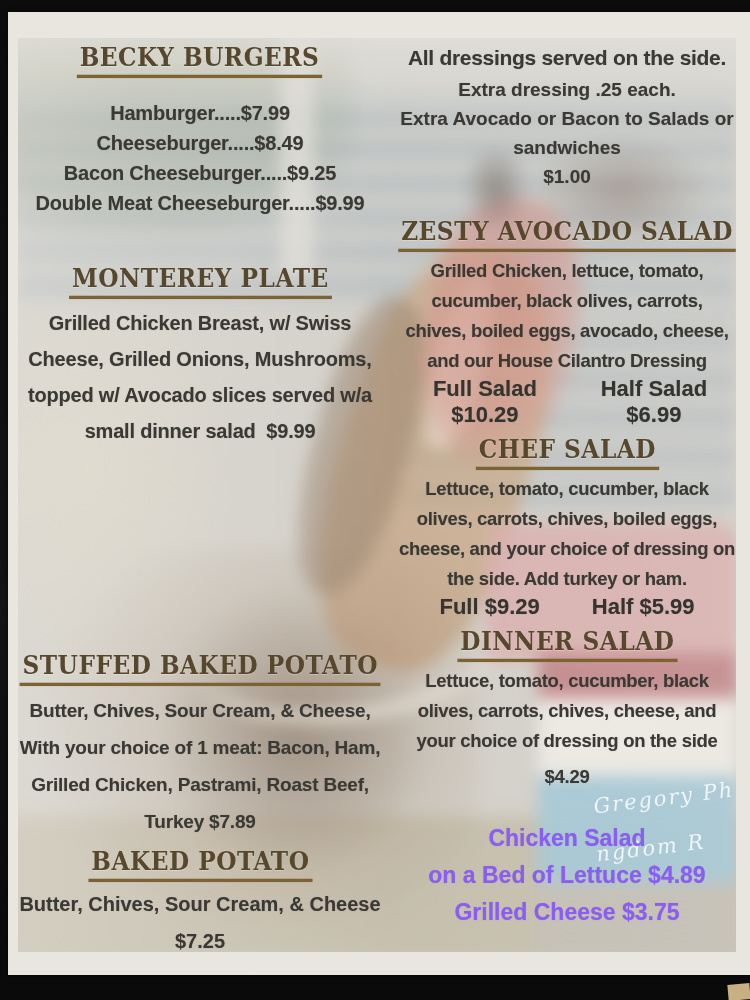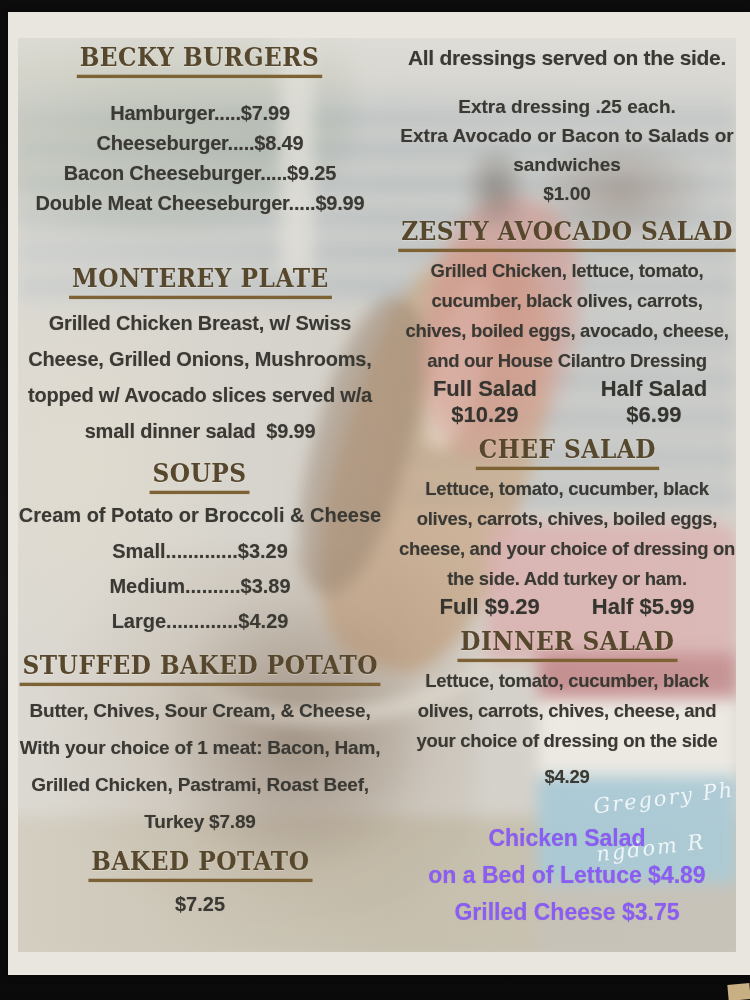--- a/index.html
+++ b/index.html
@@ -81,21 +81,21 @@
   .monterey-lines{margin-top:10px;}
   .monterey-lines .line{font-size:20px;line-height:36px;letter-spacing:-.2px;}
   .soups-desc{margin-top:12px;font-size:20px;line-height:26px;}
   .soups-sizes{margin-top:6px;}
   .soups-sizes .line{font-size:20px;line-height:35px;}
   .stuffed-lines{margin-top:10px;}
   .stuffed-lines .line{font-size:19px;line-height:37px;letter-spacing:-.2px;}
   .baked-lines{margin-top:8px;}
   .baked-lines .line{font-size:20px;line-height:37px;}
   .d1{font-size:21px;line-height:27px;letter-spacing:-.3px;}
-  .d-rest{margin-top:21px;}
+  .d-rest{margin-top:4px;}
   .d-rest .line{font-size:19px;line-height:29px;}
   .salad-lines{margin-top:8px;}
   .salad-lines .line{font-size:18.5px;line-height:30px;letter-spacing:-.3px;}
   .price-row{display:flex;margin-top:0;font-weight:bold;color:#35342f;
     font-size:22px;text-shadow:0 0 1px rgba(53,52,47,.3);}
   .pr-between{justify-content:space-between;padding:0 6px;}
   .pr-center{justify-content:center;gap:52px;}
   .price-line{margin-top:6px;font-size:21px;}
   .extras-lines .line{font-size:23px;line-height:37px;color:#8b5cf6;}
 </style>
@@ -149,43 +149,35 @@
   <section class="sec col-l" style="top:261px">
     <span class="heading">MONTEREY PLATE</span>
     <div class="monterey-lines">
       <div class="line">Grilled Chicken Breast, w/ Swiss</div>
       <div class="line">Cheese, Grilled Onions, Mushrooms,</div>
       <div class="line">topped w/ Avocado slices served w/a</div>
       <div class="line">small dinner salad &nbsp;$9.99</div>
     </div>
   </section>
 
-  <section class="sec col-l" style="top:456px">
-    <span class="heading">SOUPS</span>
-    <div class="line soups-desc">Cream of Potato or Broccoli &amp; Cheese</div>
-    <div class="soups-sizes">
-      <div class="line">Small.............$3.29</div>
-      <div class="line">Medium..........$3.89</div>
-      <div class="line">Large.............$4.29</div>
-    </div>
-  </section>
 
   <section class="sec col-l" style="top:648px">
     <span class="heading">STUFFED BAKED POTATO</span>
     <div class="stuffed-lines">
       <div class="line">Butter, Chives, Sour Cream, &amp; Cheese,</div>
       <div class="line">With your choice of 1 meat: Bacon, Ham,</div>
       <div class="line">Grilled Chicken, Pastrami, Roast Beef,</div>
       <div class="line">Turkey $7.89</div>
     </div>
   </section>
 
   <section class="sec col-l" style="top:844px">
     <span class="heading">BAKED POTATO</span>
     <div class="baked-lines">
+      <div class="line">Butter, Chives, Sour Cream, &amp; Cheese</div>
       <div class="line">$7.25</div>
     </div>
   </section>
 
   <section class="sec col-r" style="top:44px">
     <div class="line d1">All dressings served on the side.</div>
     <div class="d-rest">
       <div class="line">Extra dressing .25 each.</div>
       <div class="line">Extra Avocado or Bacon to Salads or</div>
       <div class="line">sandwiches</div>

